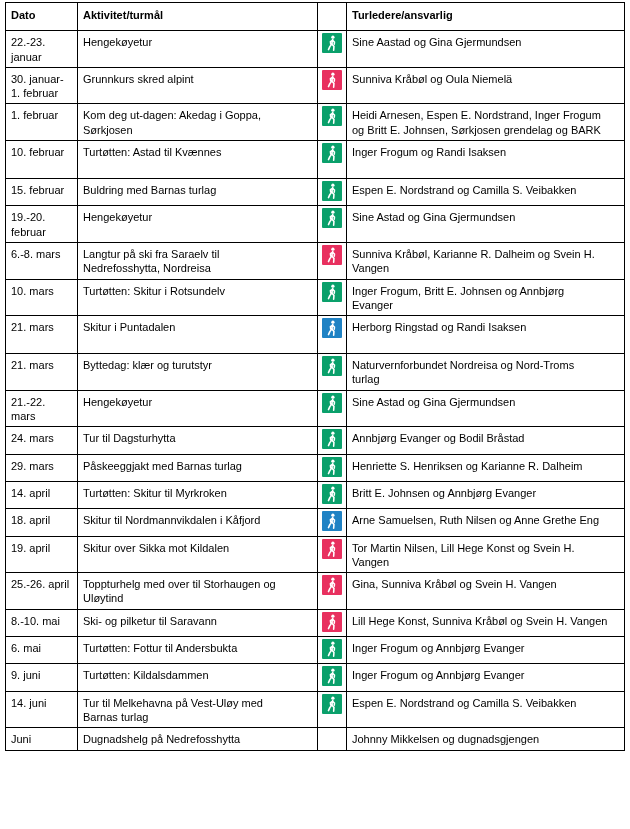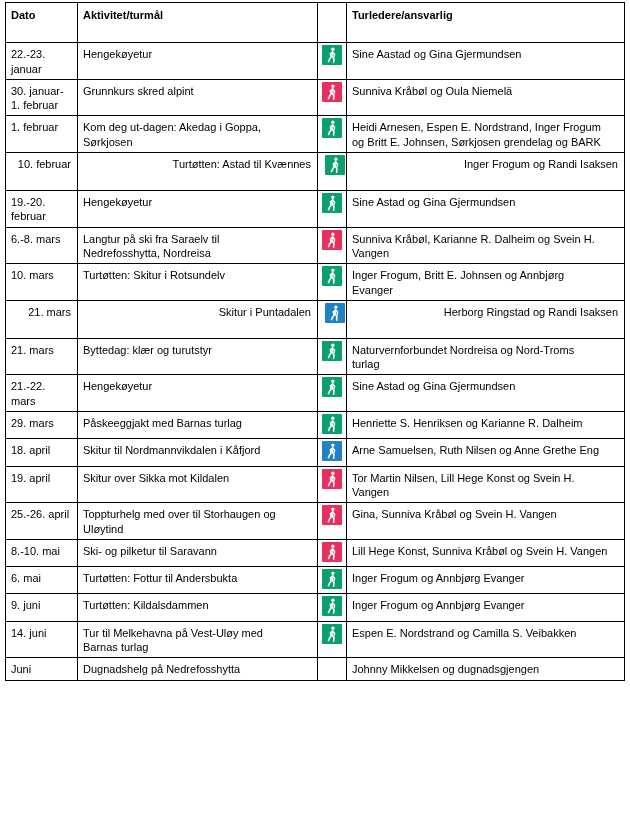--- a/index.html
+++ b/index.html
@@ -32,28 +32,28 @@
     font-size: 11px;
     line-height: 1.3;
     padding: 4px 6px 3px 5px;
     white-space: pre-line;
     overflow: hidden;
     text-align: left;
   }
   th {
     font-weight: bold;
     padding-top: 5px;
-    padding-bottom: 20px;
+    padding-bottom: 8px;
   }
   td.icon-cell {
     padding: 2px 1px;
     text-align: center;
     white-space: normal;
   }
-  tr.tall td { height: 30px; text-align: right; }
+  tr.tall td { height: 30px; }
   .badge {
     display: inline-flex;
     align-items: center;
     justify-content: center;
     width: 20px;
     height: 20px;
     border-radius: 1px;
   }
   .badge svg { display: block; width: 18px; height: 18px; }
 </style>
@@ -147,20 +147,37 @@
                   <path d="M11.7 13.3 L14.6 16.5 L14.2 21.6"></path>
                   <path d="M11.7 13.3 L9.1 16.8 L7.3 20.8"></path>
                   <path d="M12.7 8.4 L15.3 10.7 L15 13.5"></path>
                   <path d="M12.7 8.4 L9.9 10.3 L10.3 13.3"></path>
                 </g>
               </svg>
             </span></td>
     <td>Inger Frogum og Randi Isaksen</td>
   </tr>
 
+  <tr>
+    <td>15. februar</td>
+    <td>Buldring med Barnas turlag</td>
+    <td class="icon-cell"><span class="badge" style="background: rgb(10, 160, 107);">
+              <svg viewBox="0 0 24 24">
+                <circle cx="13.2" cy="4.2" r="2.2" fill="#fff"></circle>
+                <g fill="none" stroke="#fff" stroke-width="2.1" stroke-linecap="round" stroke-linejoin="round">
+                  <path d="M12.9 7.4 L11.7 13.3"></path>
+                  <path d="M11.7 13.3 L14.6 16.5 L14.2 21.6"></path>
+                  <path d="M11.7 13.3 L9.1 16.8 L7.3 20.8"></path>
+                  <path d="M12.7 8.4 L15.3 10.7 L15 13.5"></path>
+                  <path d="M12.7 8.4 L9.9 10.3 L10.3 13.3"></path>
+                </g>
+              </svg>
+            </span></td>
+    <td>Espen E. Nordstrand og Camilla S. Veibakken</td>
+  </tr>
 
   <tr>
     <td>19.-20.
 februar</td>
     <td>Hengekøyetur</td>
     <td class="icon-cell"><span class="badge" style="background: rgb(10, 160, 107);">
               <svg viewBox="0 0 24 24">
                 <circle cx="13.2" cy="4.2" r="2.2" fill="#fff"></circle>
                 <g fill="none" stroke="#fff" stroke-width="2.1" stroke-linecap="round" stroke-linejoin="round">
                   <path d="M12.9 7.4 L11.7 13.3"></path>
@@ -263,40 +280,74 @@
                   <path d="M11.7 13.3 L14.6 16.5 L14.2 21.6"></path>
                   <path d="M11.7 13.3 L9.1 16.8 L7.3 20.8"></path>
                   <path d="M12.7 8.4 L15.3 10.7 L15 13.5"></path>
                   <path d="M12.7 8.4 L9.9 10.3 L10.3 13.3"></path>
                 </g>
               </svg>
             </span></td>
     <td>Sine Astad og Gina Gjermundsen</td>
   </tr>
 
+  <tr>
+    <td>24. mars</td>
+    <td>Tur til Dagsturhytta</td>
+    <td class="icon-cell"><span class="badge" style="background: rgb(10, 160, 107);">
+              <svg viewBox="0 0 24 24">
+                <circle cx="13.2" cy="4.2" r="2.2" fill="#fff"></circle>
+                <g fill="none" stroke="#fff" stroke-width="2.1" stroke-linecap="round" stroke-linejoin="round">
+                  <path d="M12.9 7.4 L11.7 13.3"></path>
+                  <path d="M11.7 13.3 L14.6 16.5 L14.2 21.6"></path>
+                  <path d="M11.7 13.3 L9.1 16.8 L7.3 20.8"></path>
+                  <path d="M12.7 8.4 L15.3 10.7 L15 13.5"></path>
+                  <path d="M12.7 8.4 L9.9 10.3 L10.3 13.3"></path>
+                </g>
+              </svg>
+            </span></td>
+    <td>Annbjørg Evanger og Bodil Bråstad</td>
+  </tr>
 
   <tr>
     <td>29. mars</td>
     <td>Påskeeggjakt med Barnas turlag</td>
     <td class="icon-cell"><span class="badge" style="background: rgb(10, 160, 107);">
               <svg viewBox="0 0 24 24">
                 <circle cx="13.2" cy="4.2" r="2.2" fill="#fff"></circle>
                 <g fill="none" stroke="#fff" stroke-width="2.1" stroke-linecap="round" stroke-linejoin="round">
                   <path d="M12.9 7.4 L11.7 13.3"></path>
                   <path d="M11.7 13.3 L14.6 16.5 L14.2 21.6"></path>
                   <path d="M11.7 13.3 L9.1 16.8 L7.3 20.8"></path>
                   <path d="M12.7 8.4 L15.3 10.7 L15 13.5"></path>
                   <path d="M12.7 8.4 L9.9 10.3 L10.3 13.3"></path>
                 </g>
               </svg>
             </span></td>
     <td>Henriette S. Henriksen og Karianne R. Dalheim</td>
   </tr>
 
 
+  <tr>
+    <td>14. april</td>
+    <td>Turtøtten: Skitur til Myrkroken</td>
+    <td class="icon-cell"><span class="badge" style="background: rgb(10, 160, 107);">
+              <svg viewBox="0 0 24 24">
+                <circle cx="13.2" cy="4.2" r="2.2" fill="#fff"></circle>
+                <g fill="none" stroke="#fff" stroke-width="2.1" stroke-linecap="round" stroke-linejoin="round">
+                  <path d="M12.9 7.4 L11.7 13.3"></path>
+                  <path d="M11.7 13.3 L14.6 16.5 L14.2 21.6"></path>
+                  <path d="M11.7 13.3 L9.1 16.8 L7.3 20.8"></path>
+                  <path d="M12.7 8.4 L15.3 10.7 L15 13.5"></path>
+                  <path d="M12.7 8.4 L9.9 10.3 L10.3 13.3"></path>
+                </g>
+              </svg>
+            </span></td>
+    <td>Britt E. Johnsen og Annbjørg Evanger</td>
+  </tr>
 
   <tr>
     <td>18. april</td>
     <td>Skitur til Nordmannvikdalen i Kåfjord</td>
     <td class="icon-cell"><span class="badge" style="background: rgb(31, 130, 196);">
               <svg viewBox="0 0 24 24">
                 <circle cx="13.2" cy="4.2" r="2.2" fill="#fff"></circle>
                 <g fill="none" stroke="#fff" stroke-width="2.1" stroke-linecap="round" stroke-linejoin="round">
                   <path d="M12.9 7.4 L11.7 13.3"></path>
                   <path d="M11.7 13.3 L14.6 16.5 L14.2 21.6"></path>

